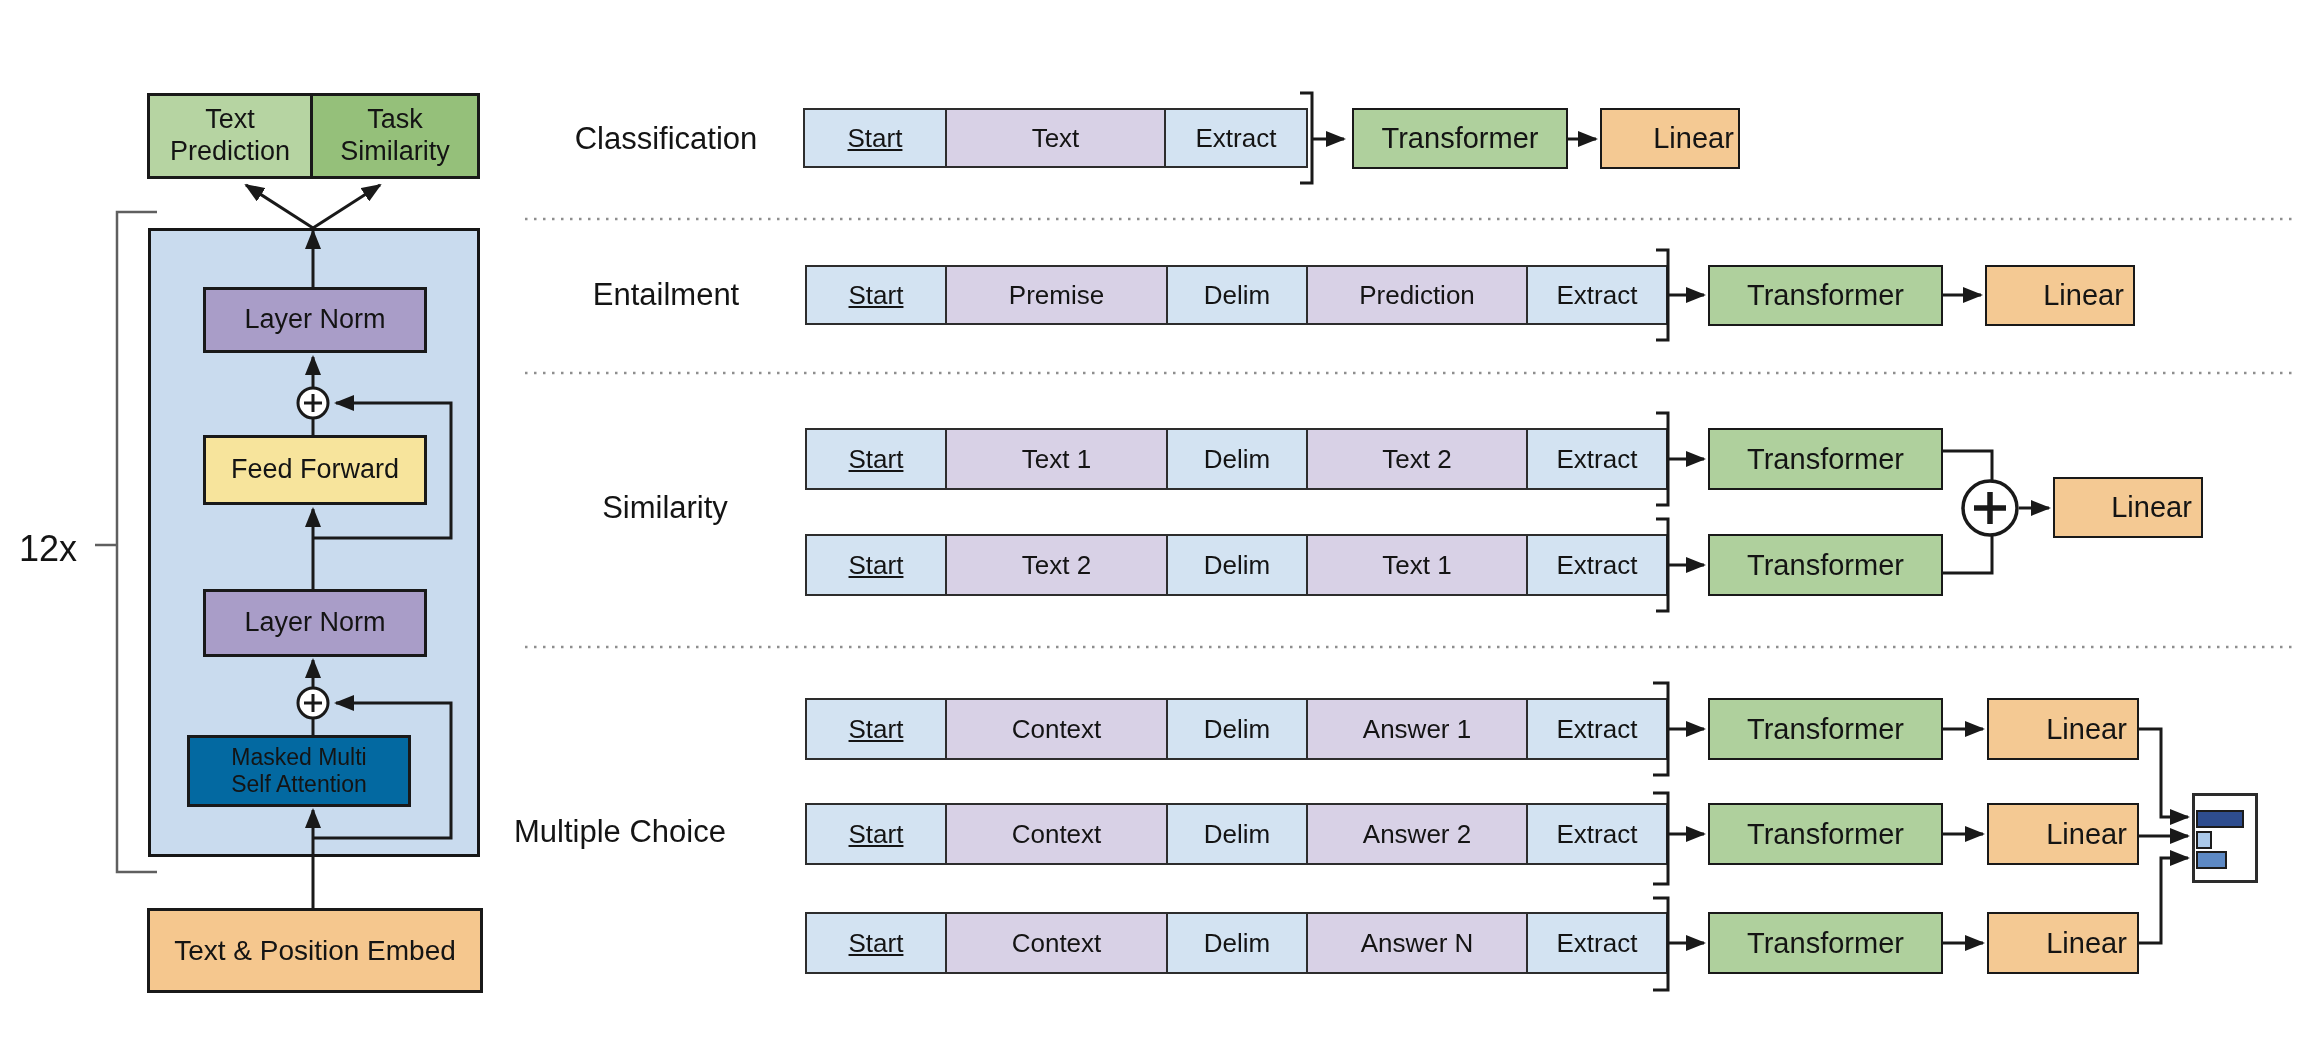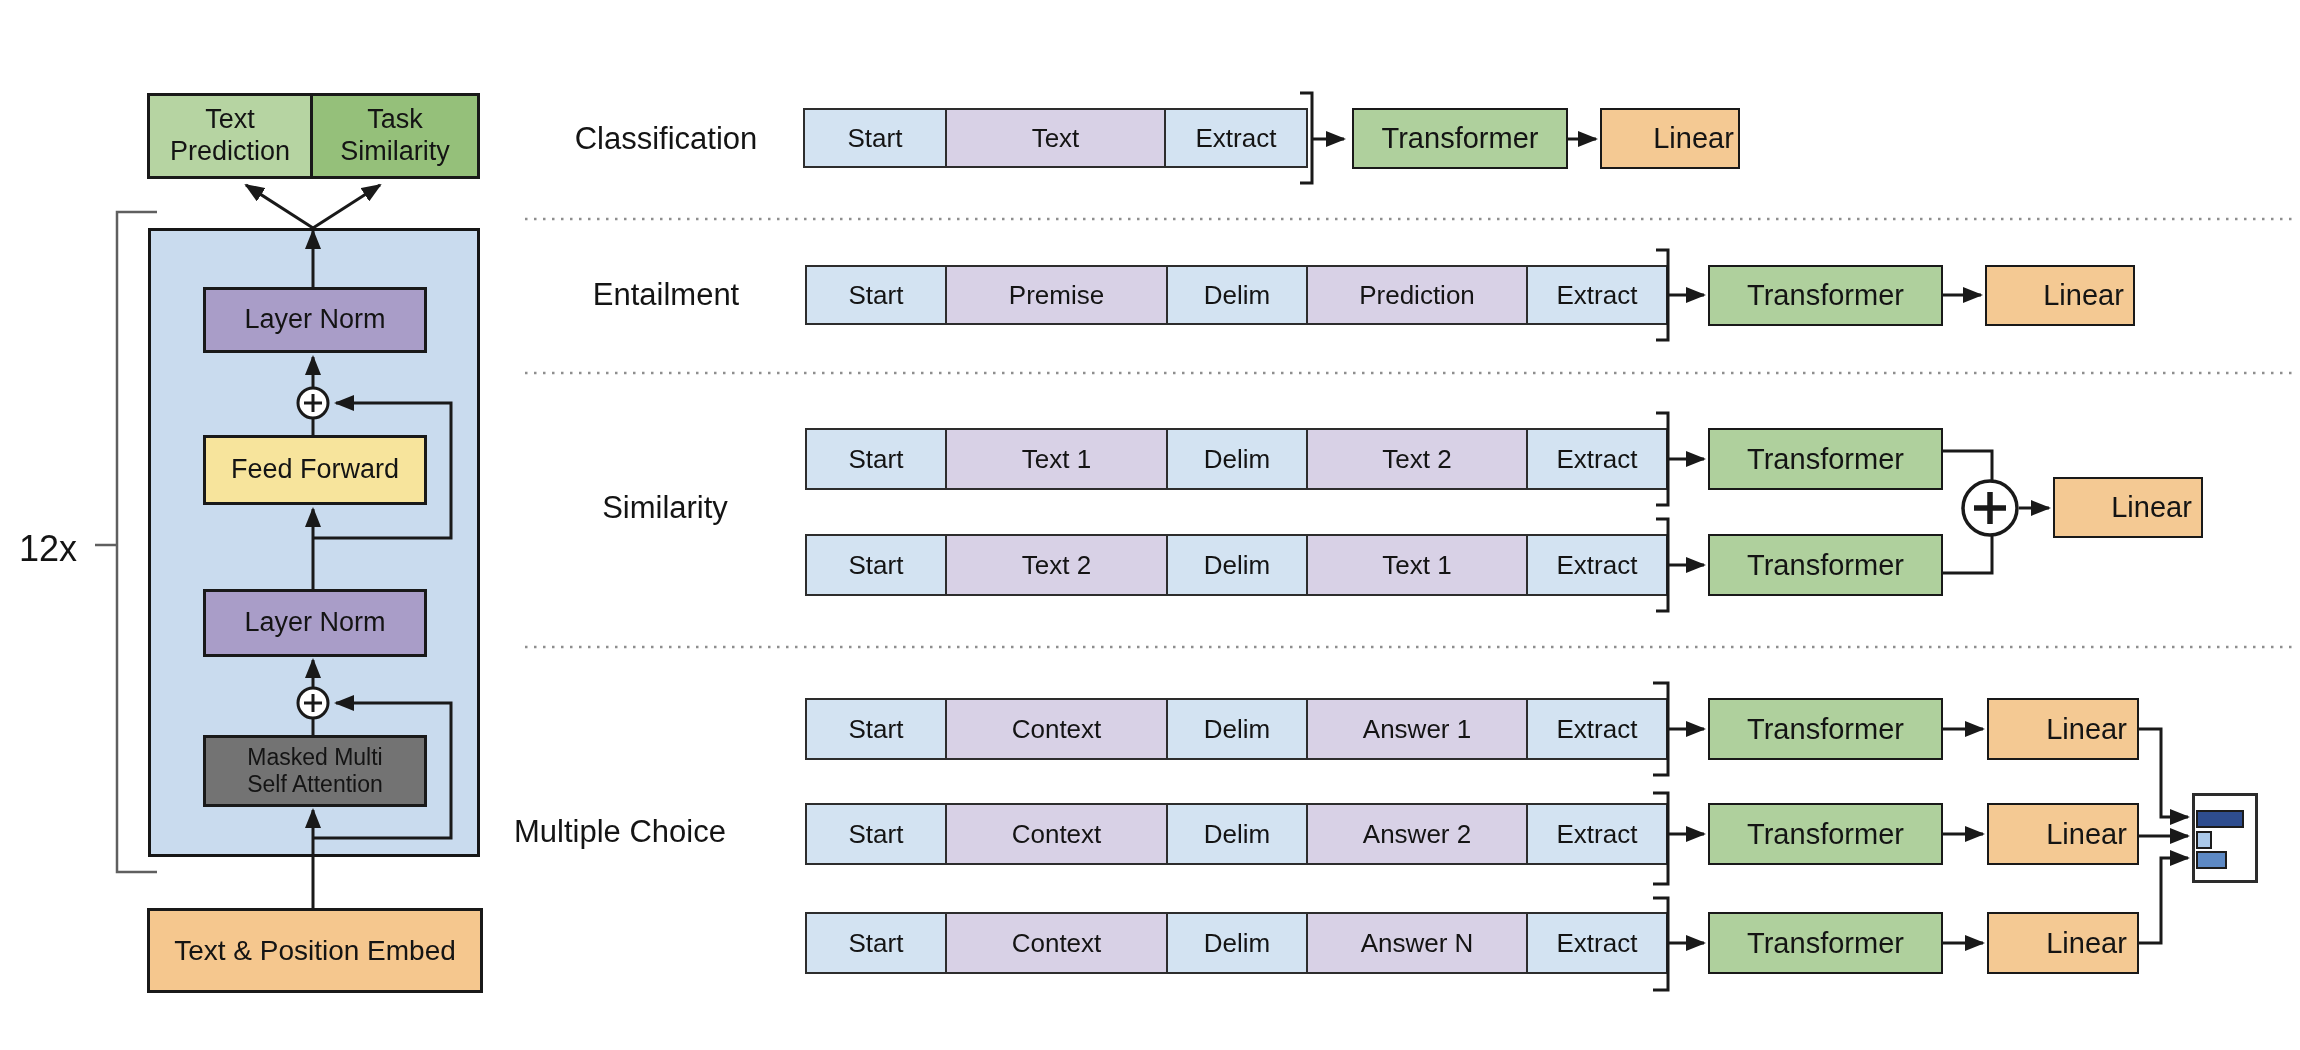--- a/index.html
+++ b/index.html
@@ -4,21 +4,21 @@
 <style>
   html,body{margin:0;padding:0;background:#ffffff;}
   #canvas{position:relative;width:2300px;height:1050px;background:#ffffff;overflow:hidden;
           font-family:"Liberation Sans", sans-serif;color:#141414;}
   .abs{position:absolute;box-sizing:border-box;}
   .box{display:flex;flex-direction:column;align-items:center;justify-content:center;
        text-align:center;border:3px solid #191919;font-size:27px;line-height:1.18;z-index:2;}
   .row{display:flex;z-index:2;}
   .cell{display:flex;align-items:center;justify-content:center;border:2.2px solid #2d2d2d;
         border-left:none;font-size:26px;}
-  .cell:first-child{border-left:2.2px solid #2d2d2d;}
+  .cell:first-child{border-left:2.2px solid #2d2d2d;text-decoration:underline;}
   .cell.blue{background:#d3e3f2;}
   .cell.purple{background:#d8d1e6;}
   .tbox{background:#afd09d;border-width:2.5px;font-size:29px;}
   .lbox{background:#f4c993;border-width:2.5px;font-size:29px;padding-left:47px;}
   .tasklabel{font-size:31px;text-align:center;z-index:2;}
   .twoline span{display:block;}
   svg.connectors{position:absolute;left:0;top:0;z-index:3;pointer-events:none;}
   .bar{position:absolute;border:2px solid #1c1c1c;z-index:4;}
 </style>
 </head>
@@ -123,21 +123,21 @@
   </div>
 
   <div class="abs" style="left:148px;top:228px;width:332px;height:629px;background:#c9dbee;border:3px solid #161616;z-index:1;"></div>
 
   <div class="abs box" style="left:203px;top:287px;width:224px;height:66px;background:#a99dc8;">Layer Norm</div>
 
   <div class="abs box" style="left:203px;top:435px;width:224px;height:70px;background:#f7e49c;">Feed Forward</div>
 
   <div class="abs box" style="left:203px;top:589px;width:224px;height:68px;background:#a99dc8;">Layer Norm</div>
 
-  <div class="abs box twoline" style="left:203px;top:735px;width:224px;height:72px;background:#737373;font-size:23px;">
+  <div class="abs box twoline" style="left:187px;top:735px;width:224px;height:72px;background:#0369a1;font-size:23px;">
     <span>Masked Multi</span>
     <span>Self Attention</span>
   </div>
 
   <div class="abs box" style="left:147px;top:908px;width:336px;height:85px;background:#f5c78e;font-size:28px;">Text &amp; Position Embed</div>
 
   <div class="abs tasklabel" style="left:510px;top:121px;width:312px;">Classification</div>
   <div class="abs row" style="left:803px;top:108px;height:60px;">
     <div class="cell blue" style="width:140px;">Start</div>
     <div class="cell purple" style="width:217px;">Text</div>

